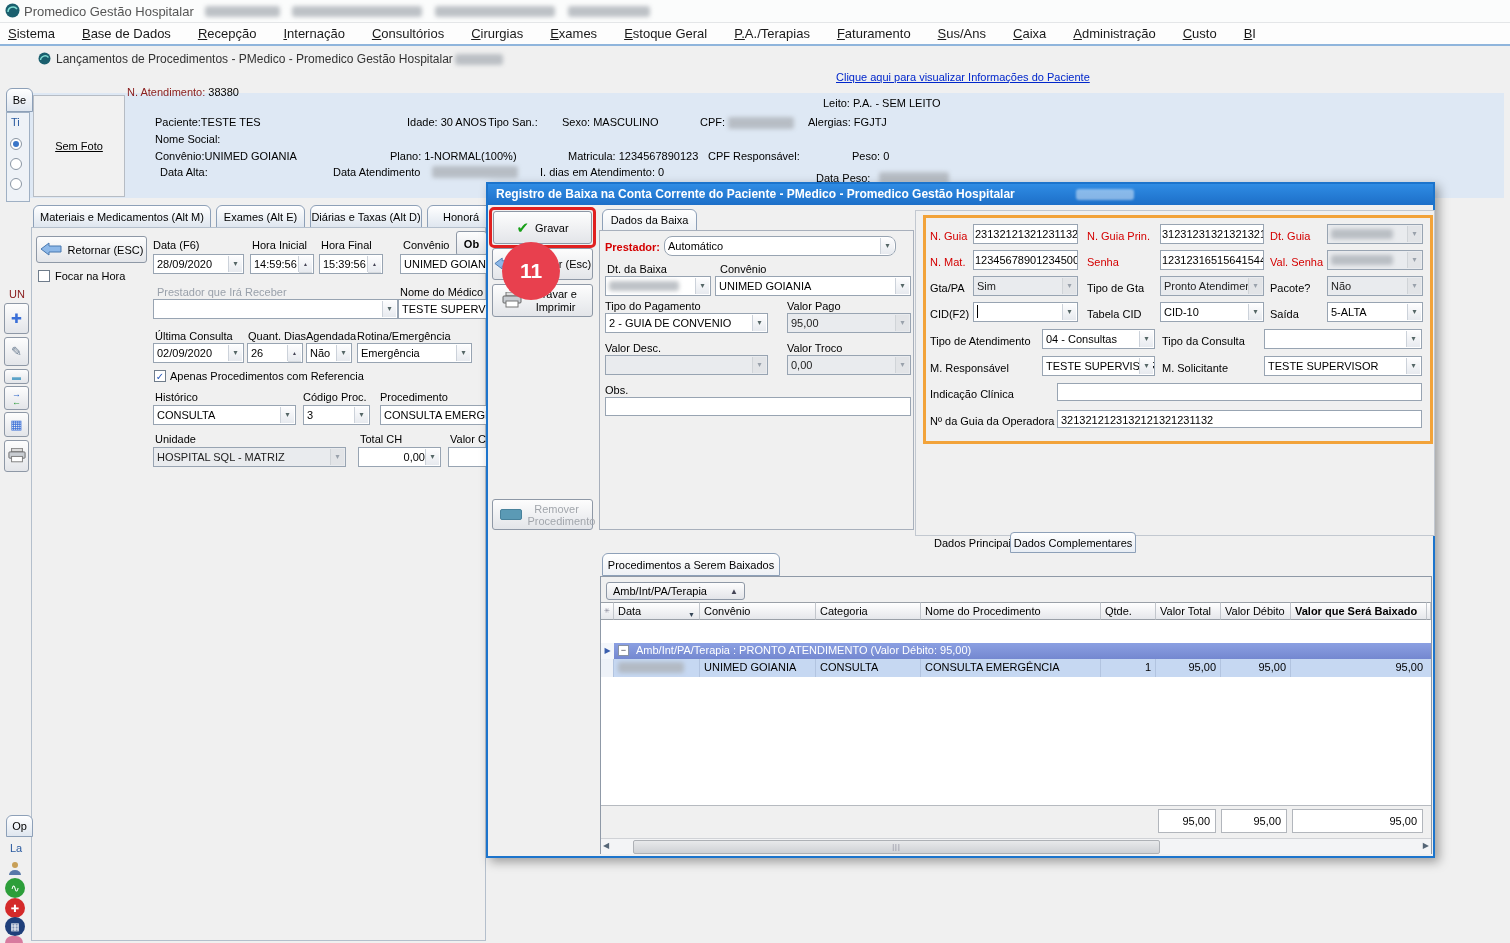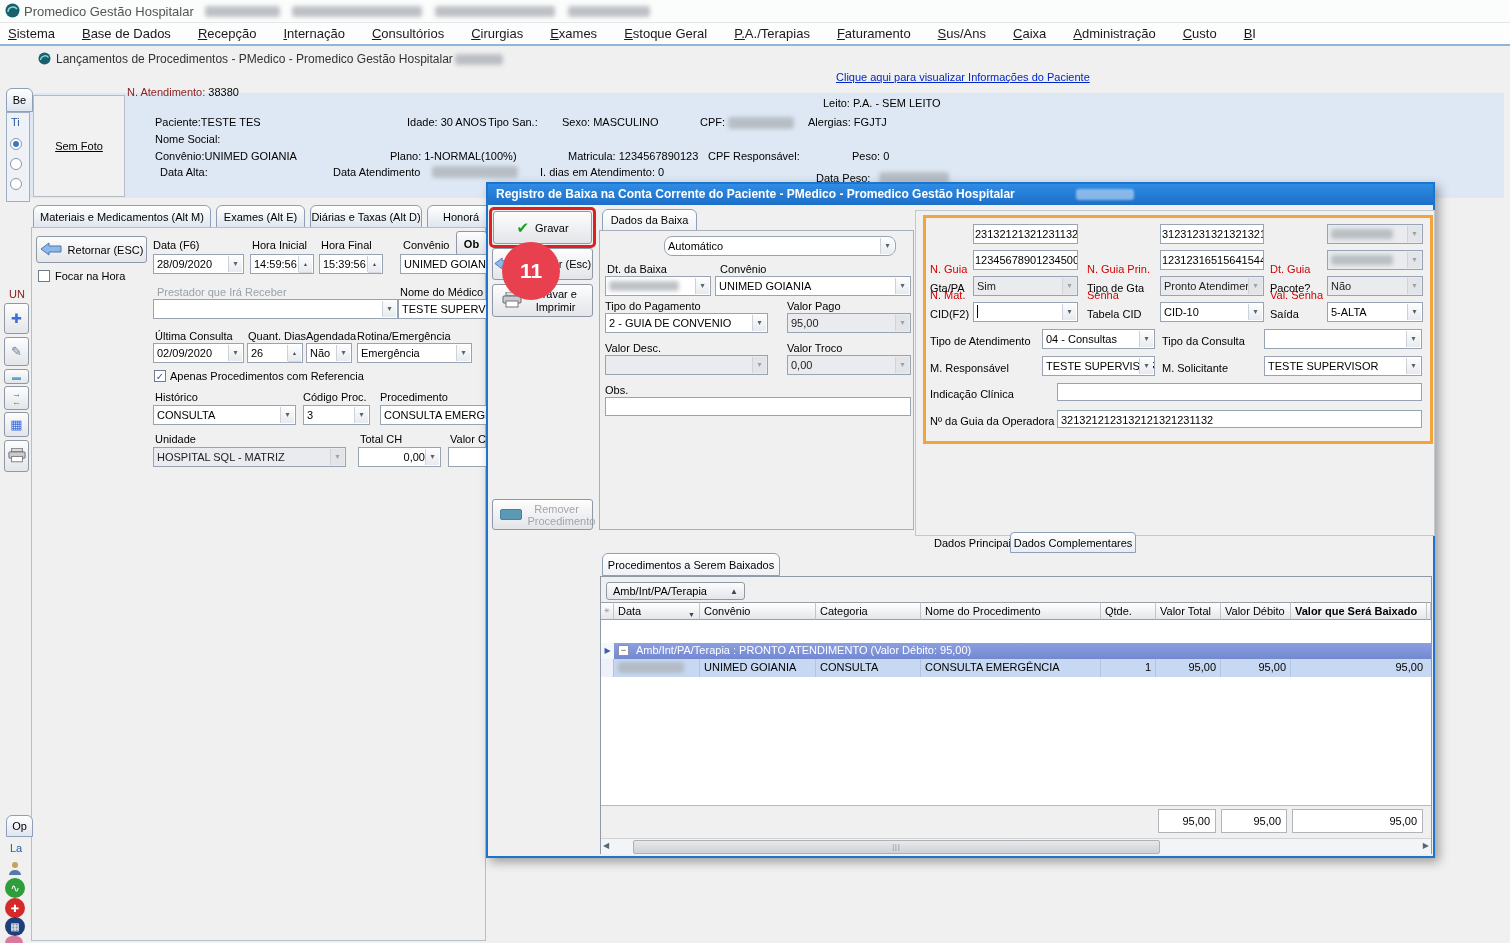--- a/index.html
+++ b/index.html
@@ -1,20 +1,20 @@
 <!DOCTYPE html>
 <html><head>
 <meta charset="utf-8">
 <style>
   html,body{margin:0;padding:0;background:#d8d8d8;}
   #screen{position:relative;width:1510px;height:943px;background:#f0f0f0;overflow:hidden;
           font-family:"Liberation Sans",sans-serif;font-size:11px;color:#000;}
   .abs{position:absolute;}
   .l{position:absolute;white-space:nowrap;font-size:11px;line-height:13px;}
-  .red{color:#d40000;margin-top:33px;}
+  .red{color:#d40000;}
   .maroon{color:#8b2020;}
   .gray{color:#9aa1ab;}
   .b{font-weight:bold;}
   .f{position:absolute;background:#fff;border:1px solid #98a4b2;font-size:11px;line-height:16px;
      padding:1px 3px;white-space:nowrap;overflow:hidden;box-sizing:border-box;}
   .c{padding-right:15px;}
   .dd{position:absolute;right:1px;top:1px;bottom:1px;width:13px;display:flex;align-items:center;
       justify-content:center;font-size:8px;color:#566;background:linear-gradient(#fdfdfe,#e7eaef);
       border-left:1px solid #ccd2da;}
   .dis{background:#e9ebee;color:#222;}

